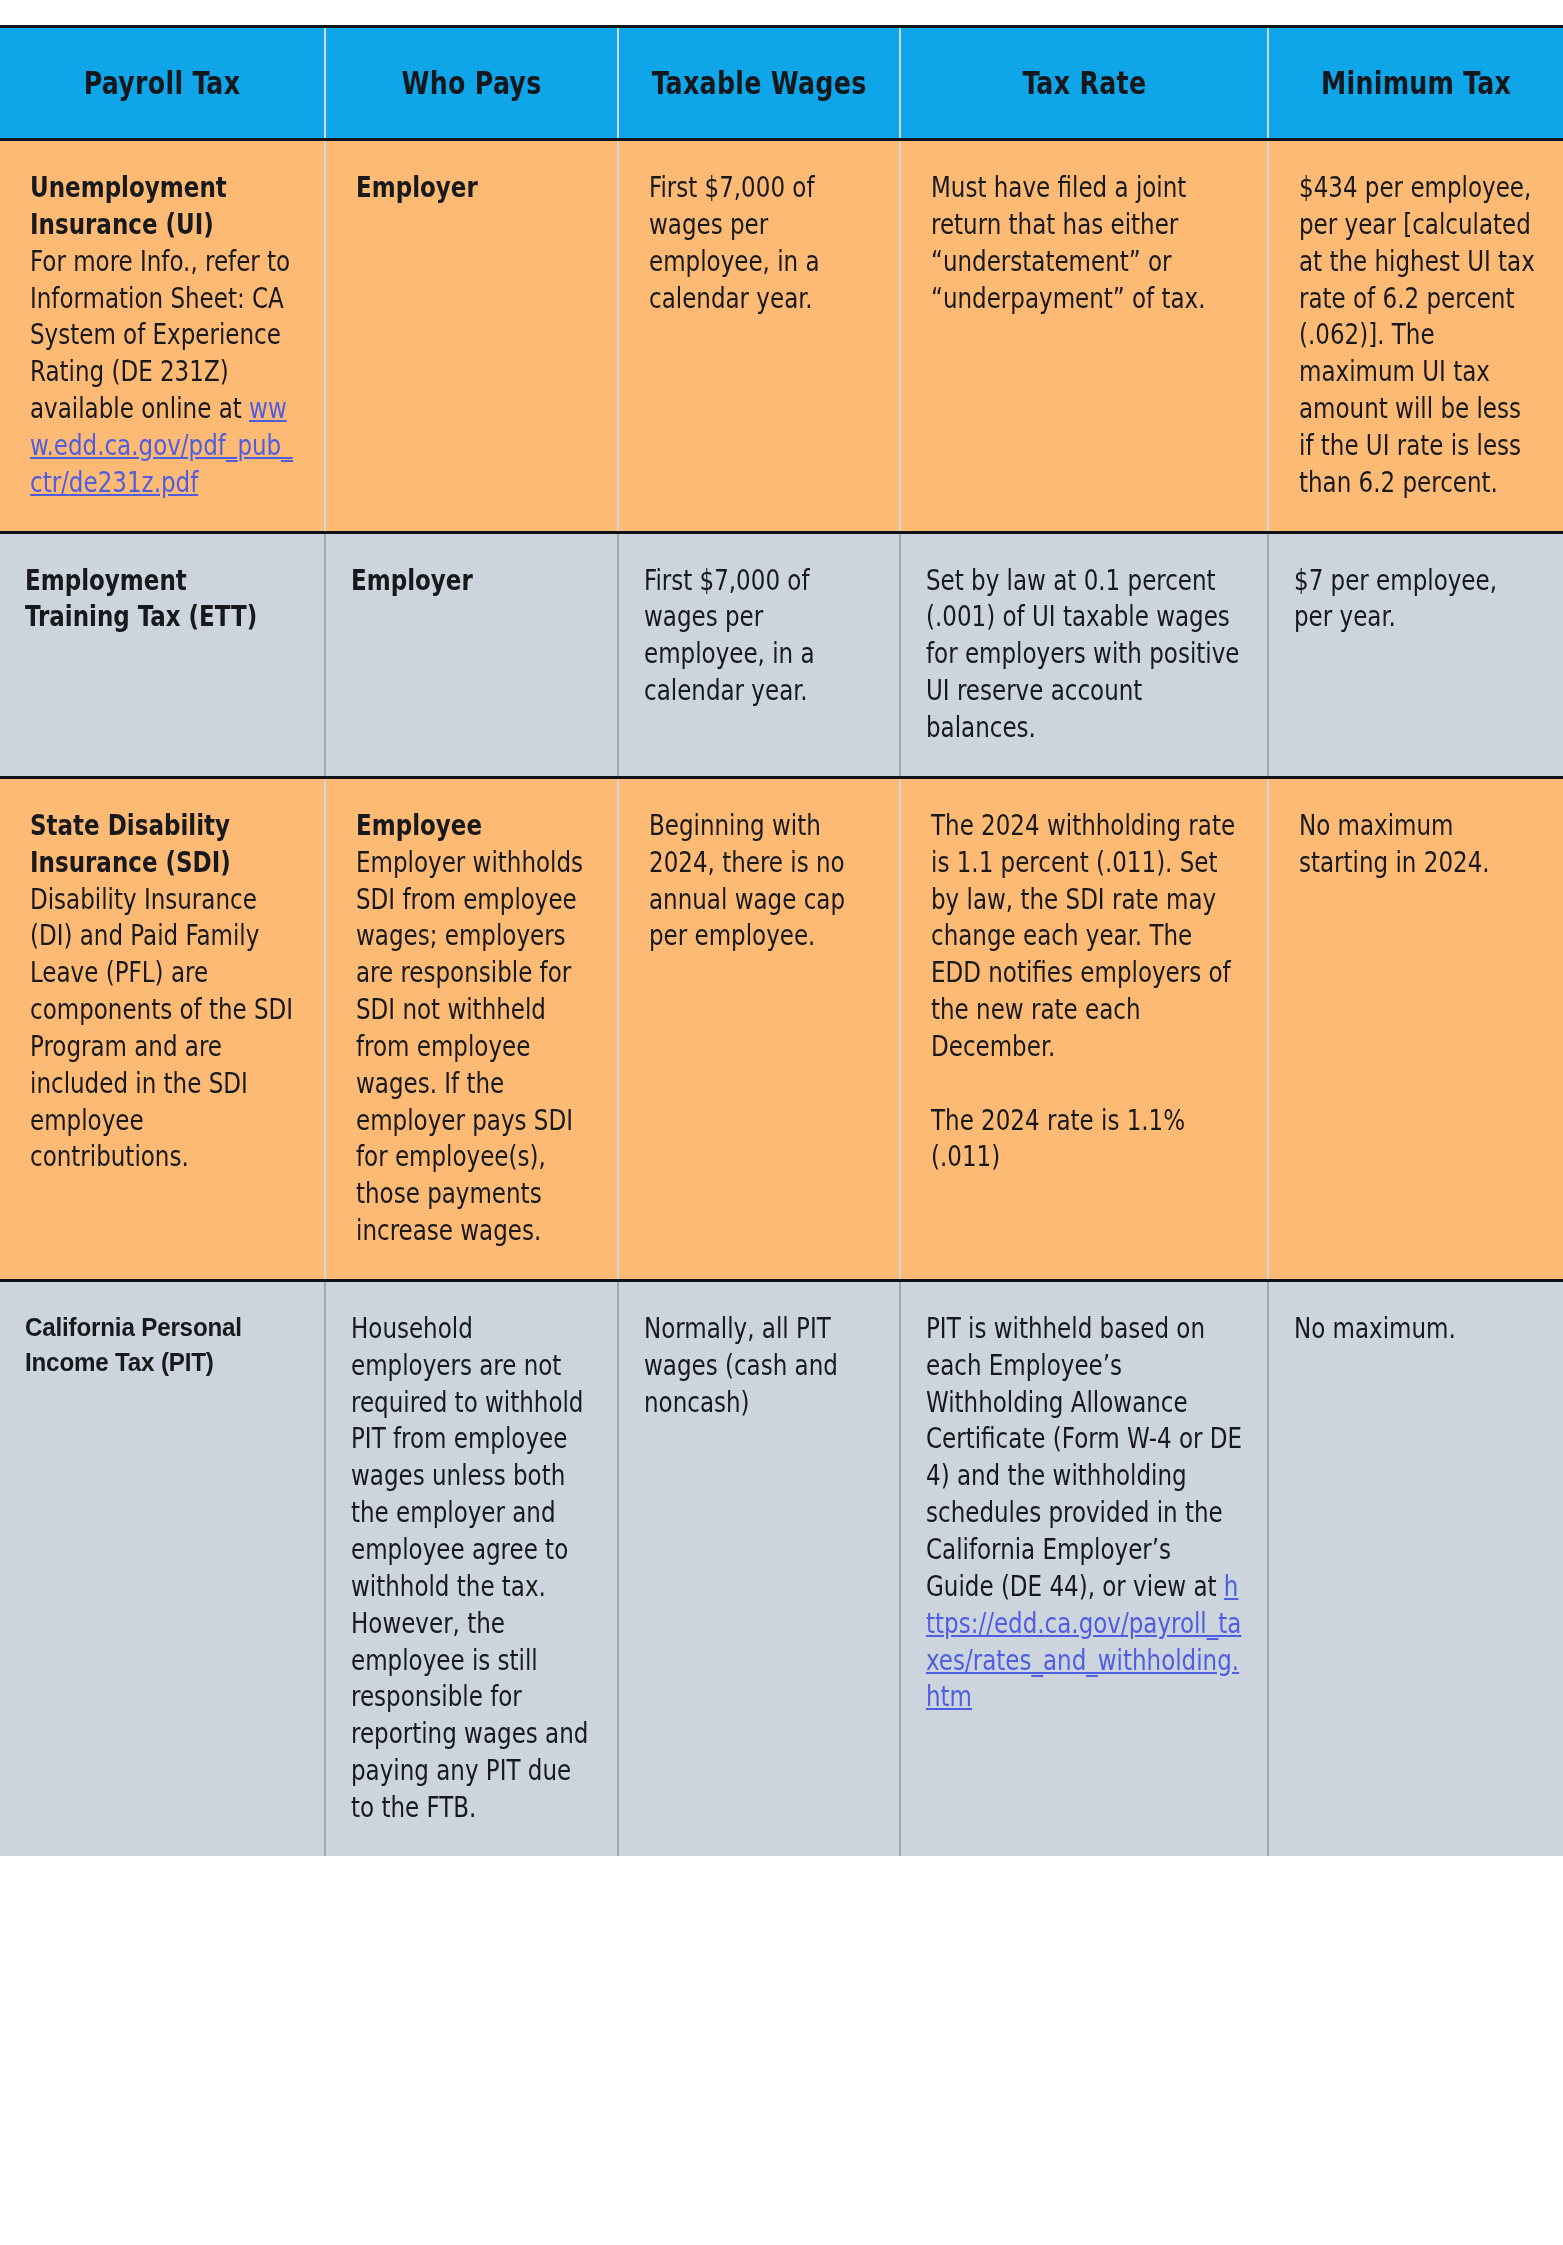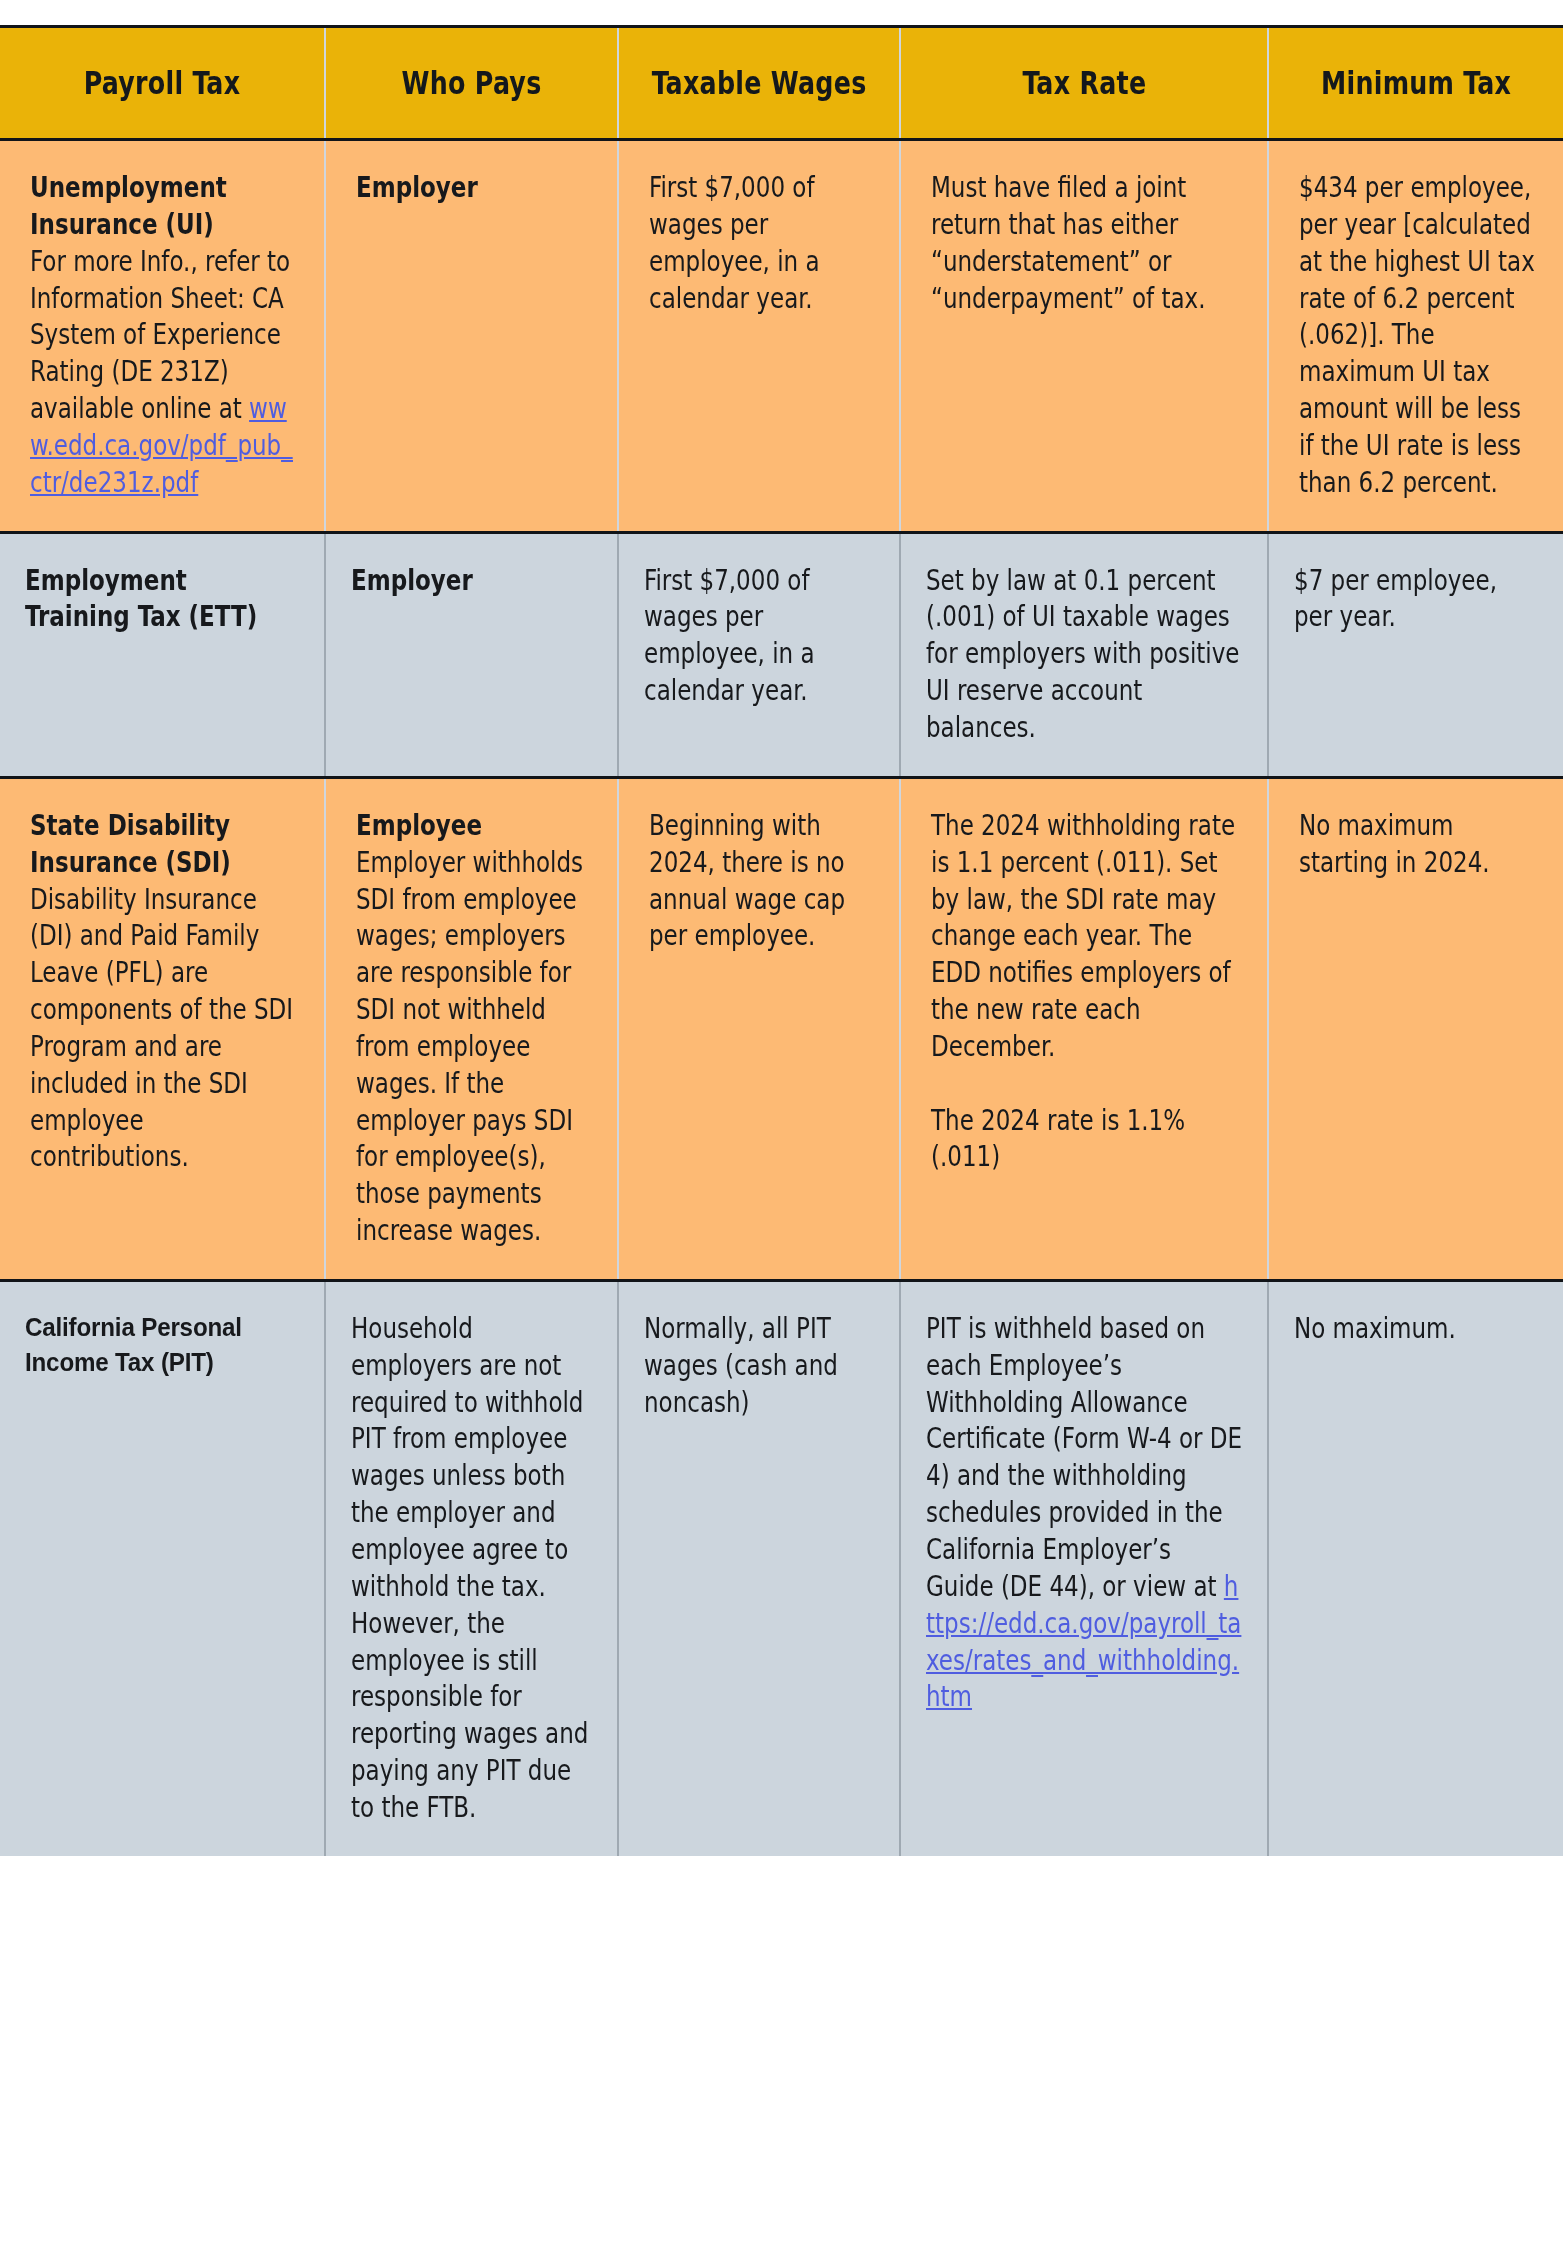--- a/index.html
+++ b/index.html
@@ -38,21 +38,21 @@
     width:1563px;
     border-top:3px solid #111418;
   }
   table.chart col.c0{width:325px;}
   table.chart col.c1{width:293px;}
   table.chart col.c2{width:282px;}
   table.chart col.c3{width:368px;}
   table.chart col.c4{width:295px;}
 
   thead th{
-    background:#eab308;
+    background:#0ea5e9;
     height:110px;
     border-right:2px solid #cfd6de;
     border-bottom:3px solid #111418;
     vertical-align:middle;
     text-align:center;
     padding:0 10px;
   }
   thead th:last-child{border-right:none;margin-left:19px;}
   .hdr{
     font-family:"Liberation Sans Narrow","DejaVu Sans Condensed","Liberation Sans",sans-serif;

